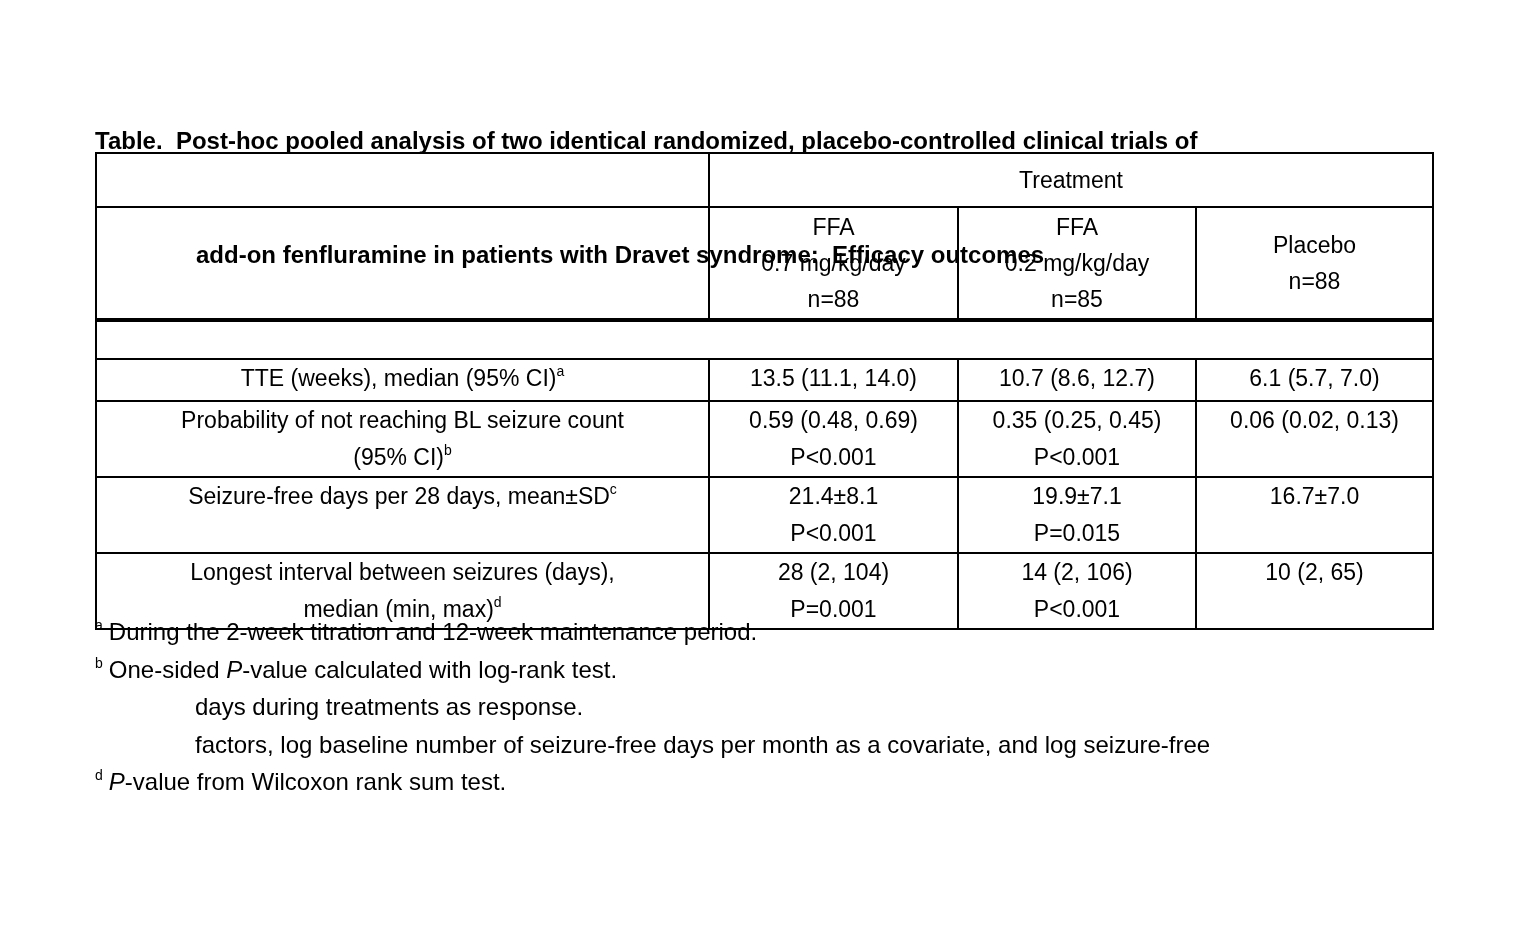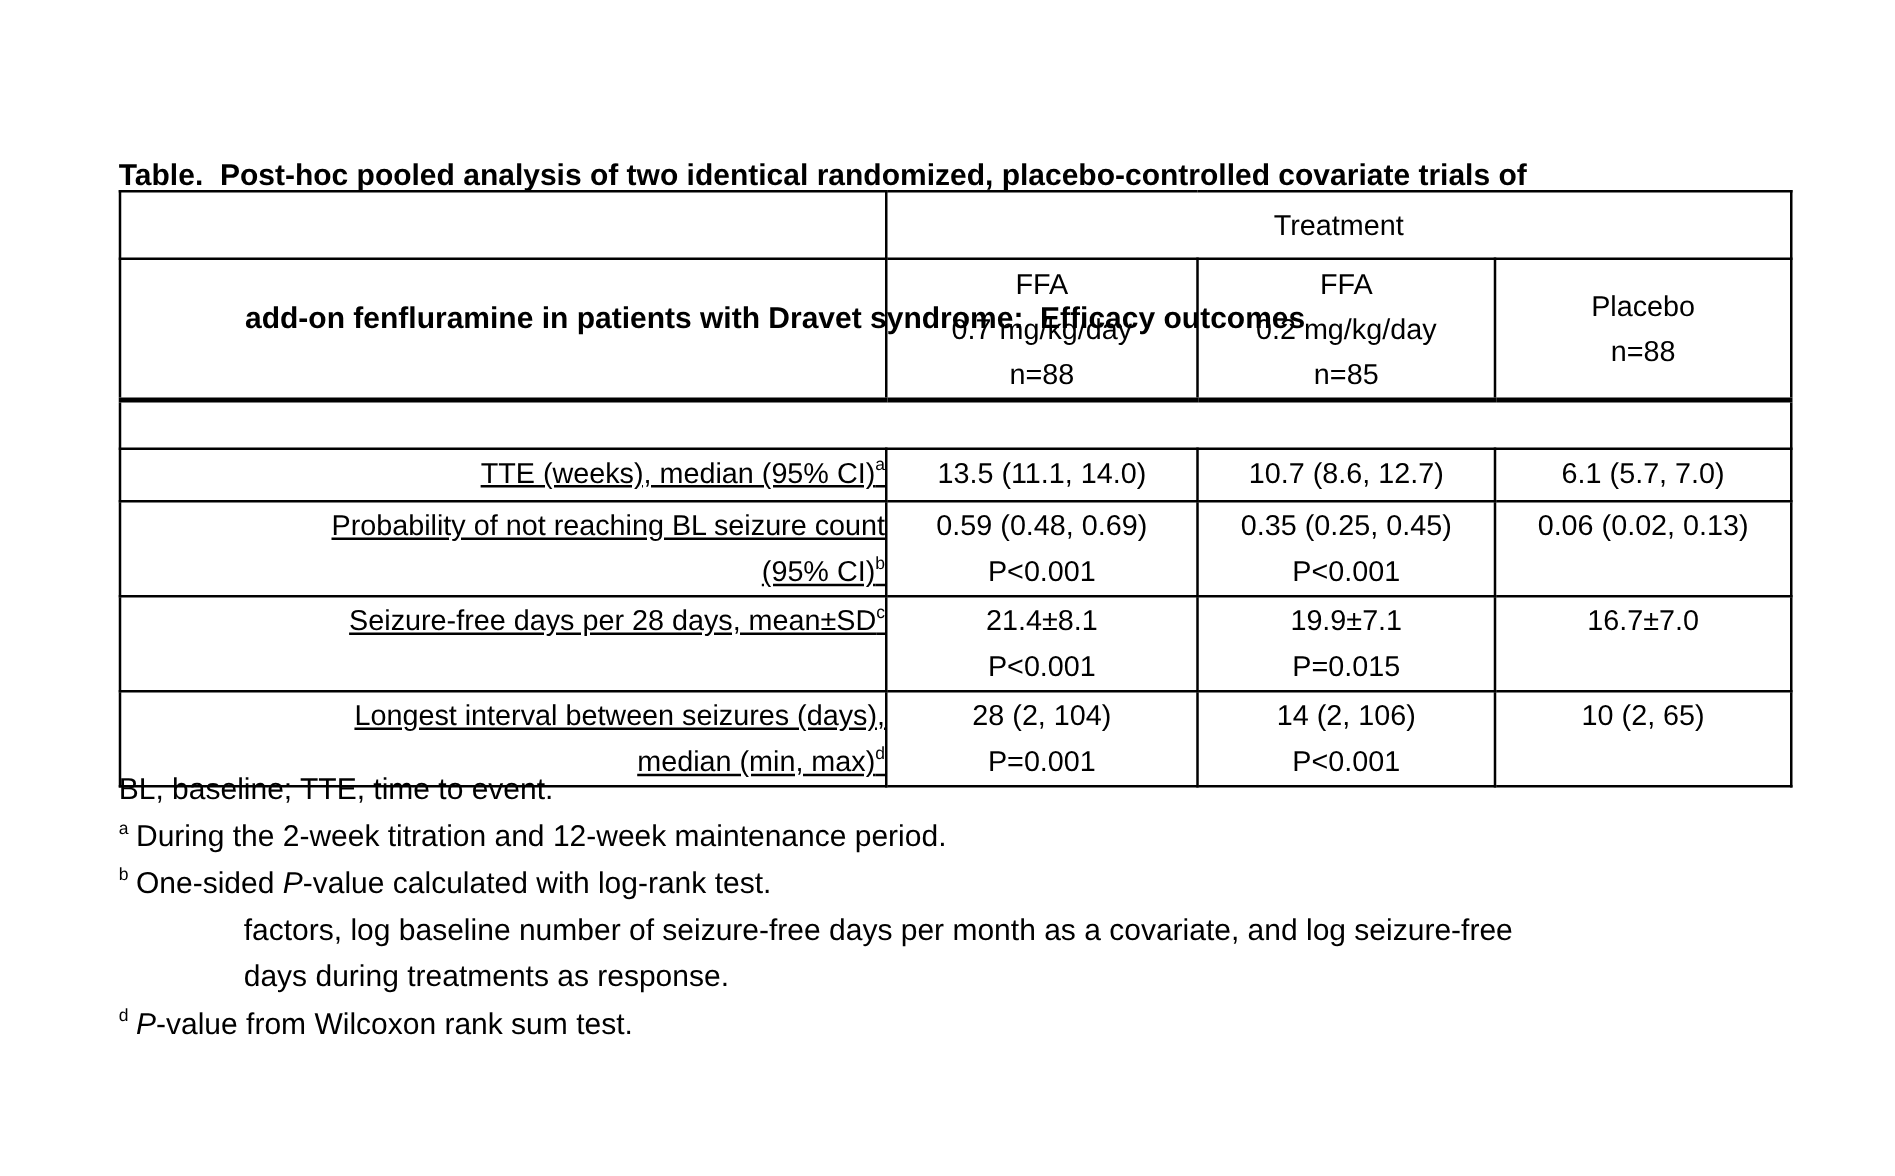--- a/index.html
+++ b/index.html
@@ -37,21 +37,21 @@
   tr.r-head td {
     vertical-align: middle; text-align: center;
     line-height: 36px; border-bottom: 4px solid #000;
   }
   tr.r-spacer { height: 39px; }
   tr.r-spacer td { border-left: 2px solid #000; border-right: 2px solid #000; }
   tbody.rows tr:nth-child(1) { height: 42px; }
   tbody.rows tr:nth-child(2) { height: 66px; }
   tbody.rows tr:nth-child(3) { height: 75px; }
   tbody.rows tr:nth-child(4) { height: 71px; }
-  td.label-cell { text-align: right; padding: 1px 8px 0 13px; text-decoration: underline; }
+  td.label-cell { text-align: center; padding: 1px 8px 0 13px; }
   td.value-cell { text-align: center; padding-top: 1px; border-radius: 16px; }
   sup {
     font-size: 14px; line-height: 0;
     position: relative; top: -1px;
   }
 
   
   .footnotes {
     position: absolute; left: 95px; top: 613px;
     font-size: 24px; line-height: 37.5px; width: 1390px;
@@ -59,21 +59,21 @@
   .fn-marker { margin-right: 6px; }
   .fn-cont { padding-left: 100px; }
   em { font-style: italic; }
 </style>
 </head>
 <body>
 
 <div class="page">
 
   <div class="title">
-    <div class="line1">Table.  Post-hoc pooled analysis of two identical randomized, placebo-controlled covariate trials of</div>
+    <div class="line1">Table.  Post-hoc pooled analysis of two identical randomized, placebo-controlled clinical trials of</div>
     <div class="line2">add-on fenfluramine in patients with Dravet syndrome:  Efficacy outcomes</div>
   </div>
 
   <table class="main">
     <colgroup>
       <col style="width:613px">
         <col style="width:249px">
         <col style="width:238px">
         <col style="width:237px">
     </colgroup>
@@ -165,23 +165,22 @@
             <div>P&lt;0.001</div>
           </td>
           <td class="value-cell">
             <div>10 (2, 65)</div>
           </td>
         </tr>
       </tbody>
   </table>
 
   <div class="footnotes">
-    <div class="fn-line">BL, baseline; TTE, time to event.</div>
     <div>
         <div class="fn-line"><sup class="fn-marker">a</sup><span>During the 2-week titration and 12-week maintenance period.</span></div>
         <div class="fn-line"><sup class="fn-marker">b</sup><span>One-sided </span><em>P</em><span>-value calculated with log-rank test.</span></div>
+        <div class="fn-cont">days during treatments as response.</div>
         <div class="fn-cont">factors, log baseline number of seizure-free days per month as a covariate, and log seizure-free</div>
-        <div class="fn-cont">days during treatments as response.</div>
         <div class="fn-line"><sup class="fn-marker">d</sup><em>P</em><span>-value from Wilcoxon rank sum test.</span></div>
       </div>
   </div>
 
 </div>
 
 </body></html>

